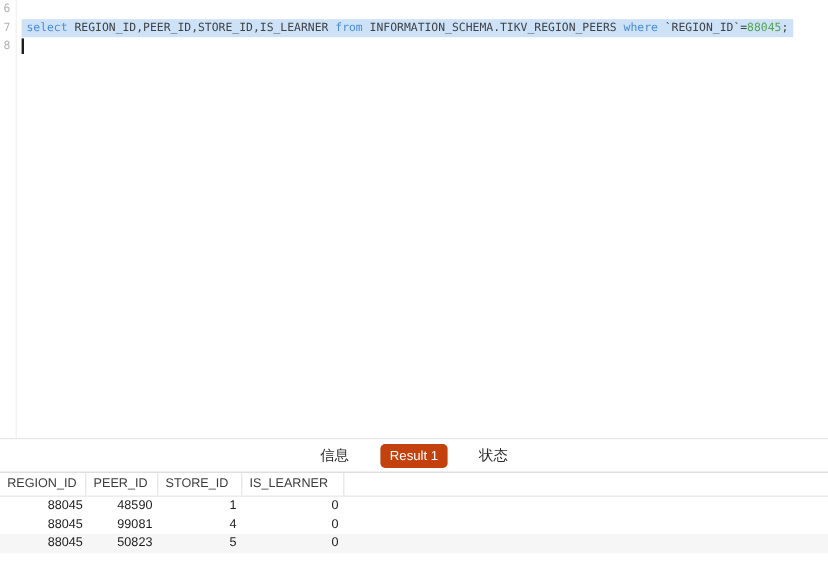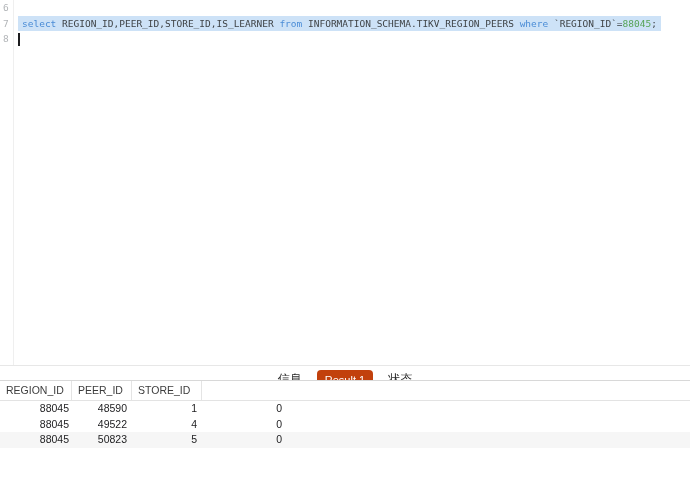--- a/index.html
+++ b/index.html
@@ -69,41 +69,41 @@
   
   .tabbar {
     position: absolute;
     top: 365px; left: 0;
     width: 690px; height: 28px;
     border-top: 1px solid #e7e7e7;
     background: #ffffff;
     display: flex;
     align-items: center;
     justify-content: center;
-    gap: 9px;
+    gap: 20px;
   }
   .tab {
     font-size: 12px;
     color: #2b2b2b;
     padding: 3px 6px;
     cursor: pointer;
   }
   .tab-active {
     background: #c2410c;
     color: #ffffff;
     font-size: 11px;
     padding: 4px 8px;
     border-radius: 4px;
     cursor: pointer;
   }
 
   
   .grid {
     position: absolute;
-    top: 380px; left: 0;
+    top: 393px; left: 0;
     width: 690px;
     font-size: 10.5px;
   }
   .grid-header {
     display: flex;
     height: 21px;
     border-top: 1px solid #d8d8d8;
     border-bottom: 1px solid #e3e3e3;
     background: #ffffff;
   }
@@ -161,34 +161,35 @@
   <span class="tab">信息</span>
   <span class="tab-active">Result 1</span>
   <span class="tab">状态</span>
 </div>
 
 <div class="grid">
   <div class="grid-header">
     <div class="hcell c1">REGION_ID</div>
     <div class="hcell c2">PEER_ID</div>
     <div class="hcell c3">STORE_ID</div>
+    <div class="hcell c4">IS_LEARNER</div>
     <div class="hcell filler"></div>
   </div>
 
   <div class="grid-row">
     <div class="cell c1">88045</div>
     <div class="cell c2">48590</div>
     <div class="cell c3">1</div>
     <div class="cell c4">0</div>
     <div class="cell filler"></div>
   </div>
 
   <div class="grid-row">
     <div class="cell c1">88045</div>
-    <div class="cell c2">49522</div>
+    <div class="cell c2">99081</div>
     <div class="cell c3">4</div>
     <div class="cell c4">0</div>
     <div class="cell filler"></div>
   </div>
 
   <div class="grid-row stripe">
     <div class="cell c1">88045</div>
     <div class="cell c2">50823</div>
     <div class="cell c3">5</div>
     <div class="cell c4">0</div>

